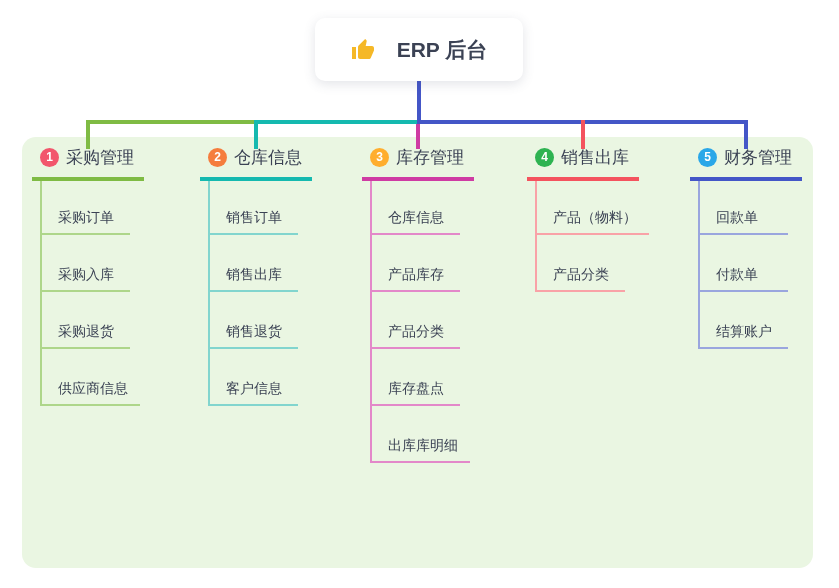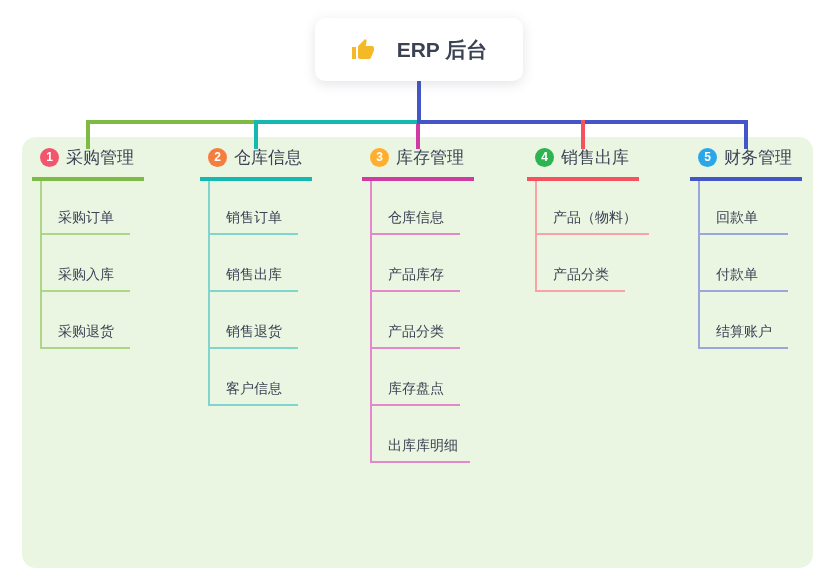--- a/index.html
+++ b/index.html
@@ -84,20 +84,23 @@
         <div class="children">
           <div class="child">
             <span class="child-label">采购订单</span>
           </div>
           <div class="child">
             <span class="child-label">采购入库</span>
           </div>
           <div class="child">
             <span class="child-label">采购退货</span>
           </div>
+          <div class="child">
+            <span class="child-label">供应商信息</span>
+          </div>
         </div>
       </div>
       <div class="branch" style="left: 200px; top: 146px; --c: #15b9af; --lc: #82d5ce; --badge: #f57d3d;">
         <div class="branch-title">
           <span class="badge">2</span>
           <span>仓库信息</span>
         </div>
         <div class="children">
           <div class="child">
             <span class="child-label">销售订单</span>

